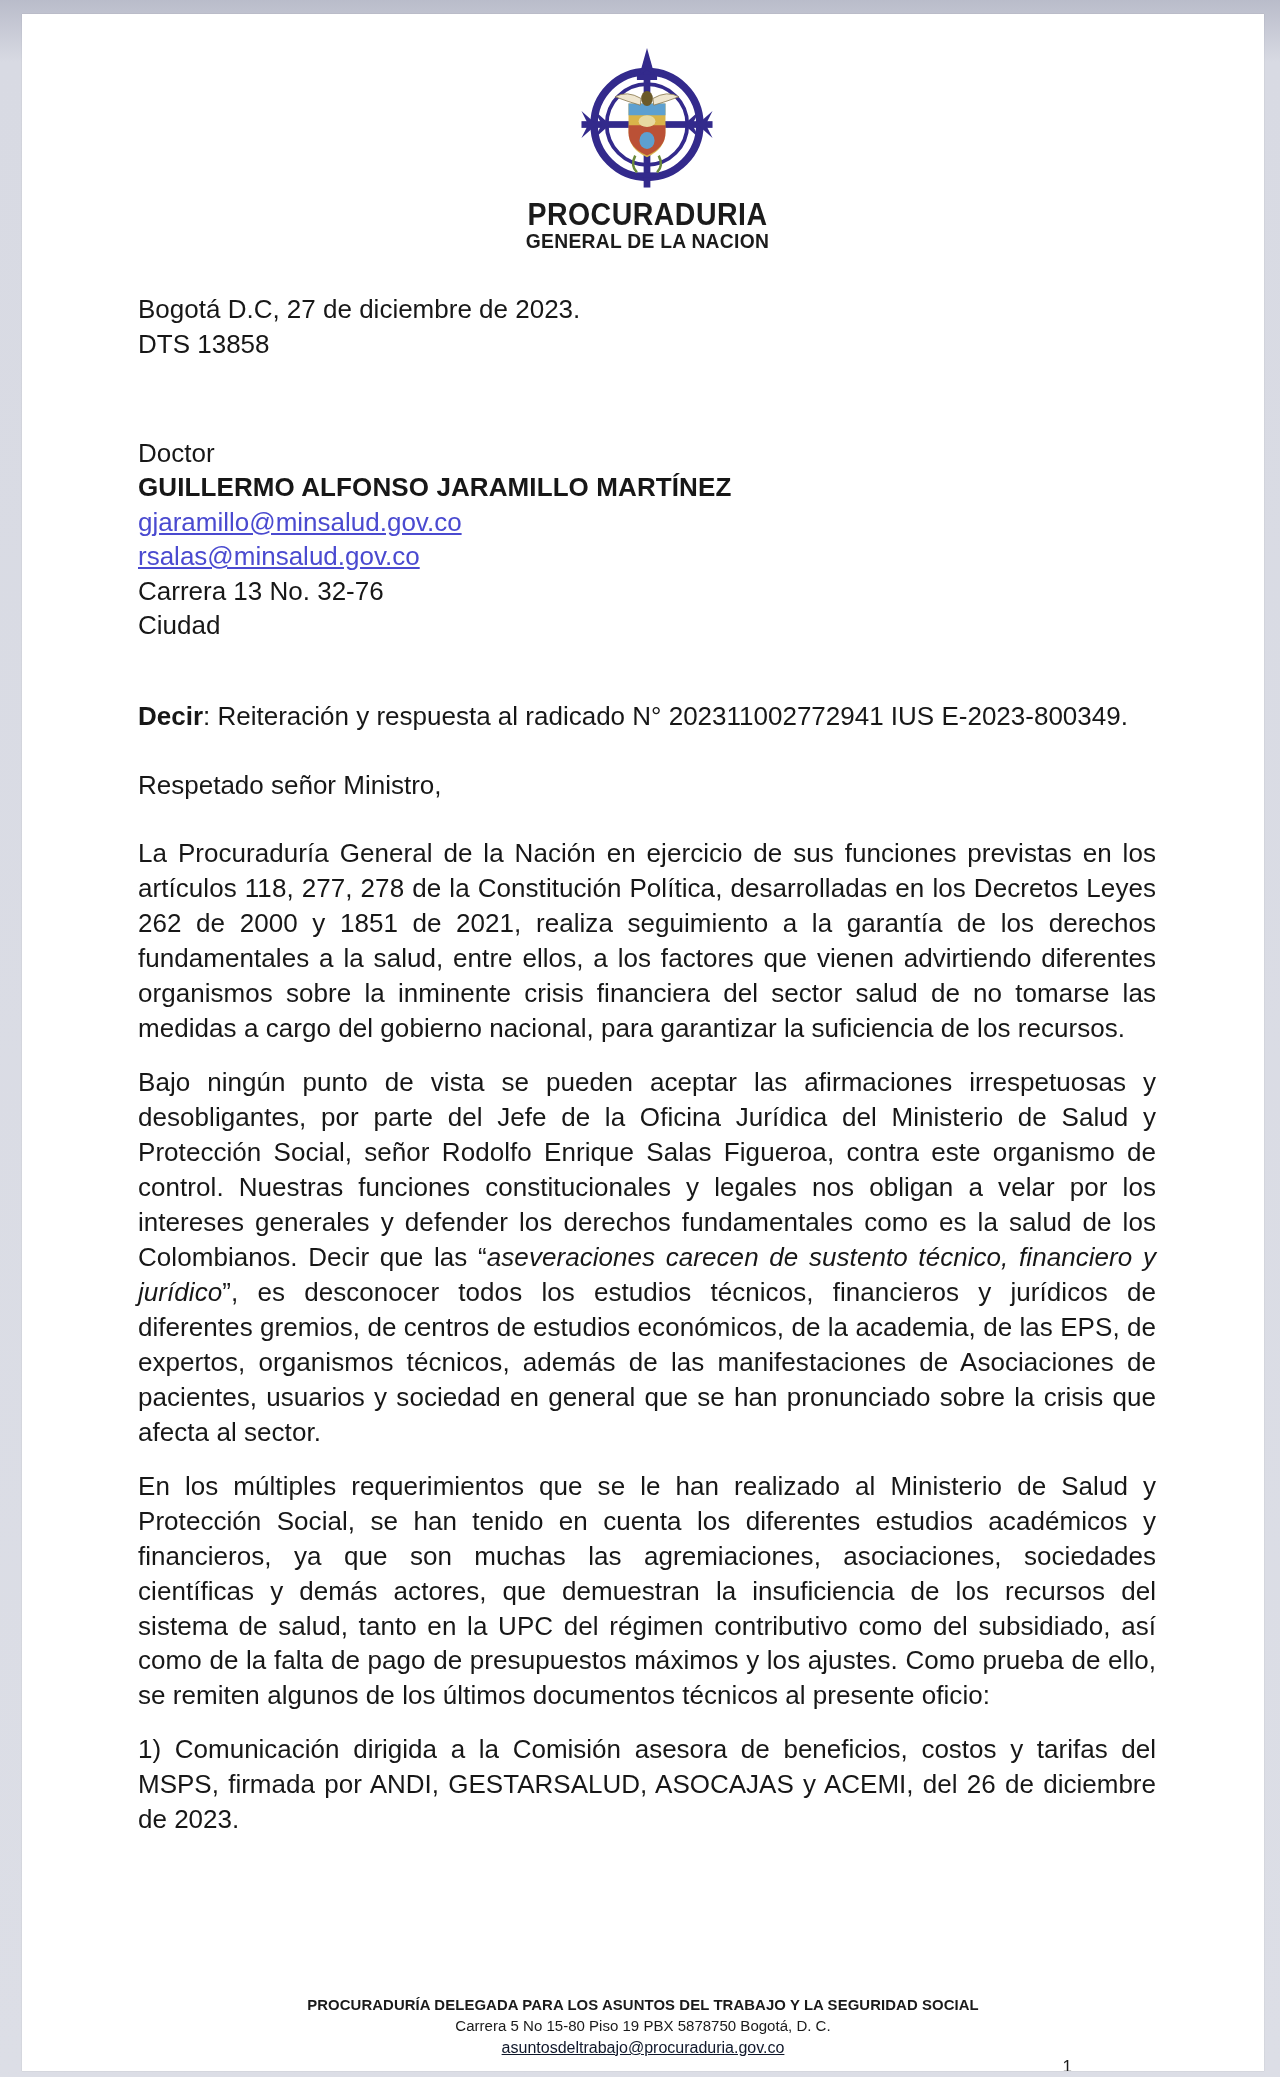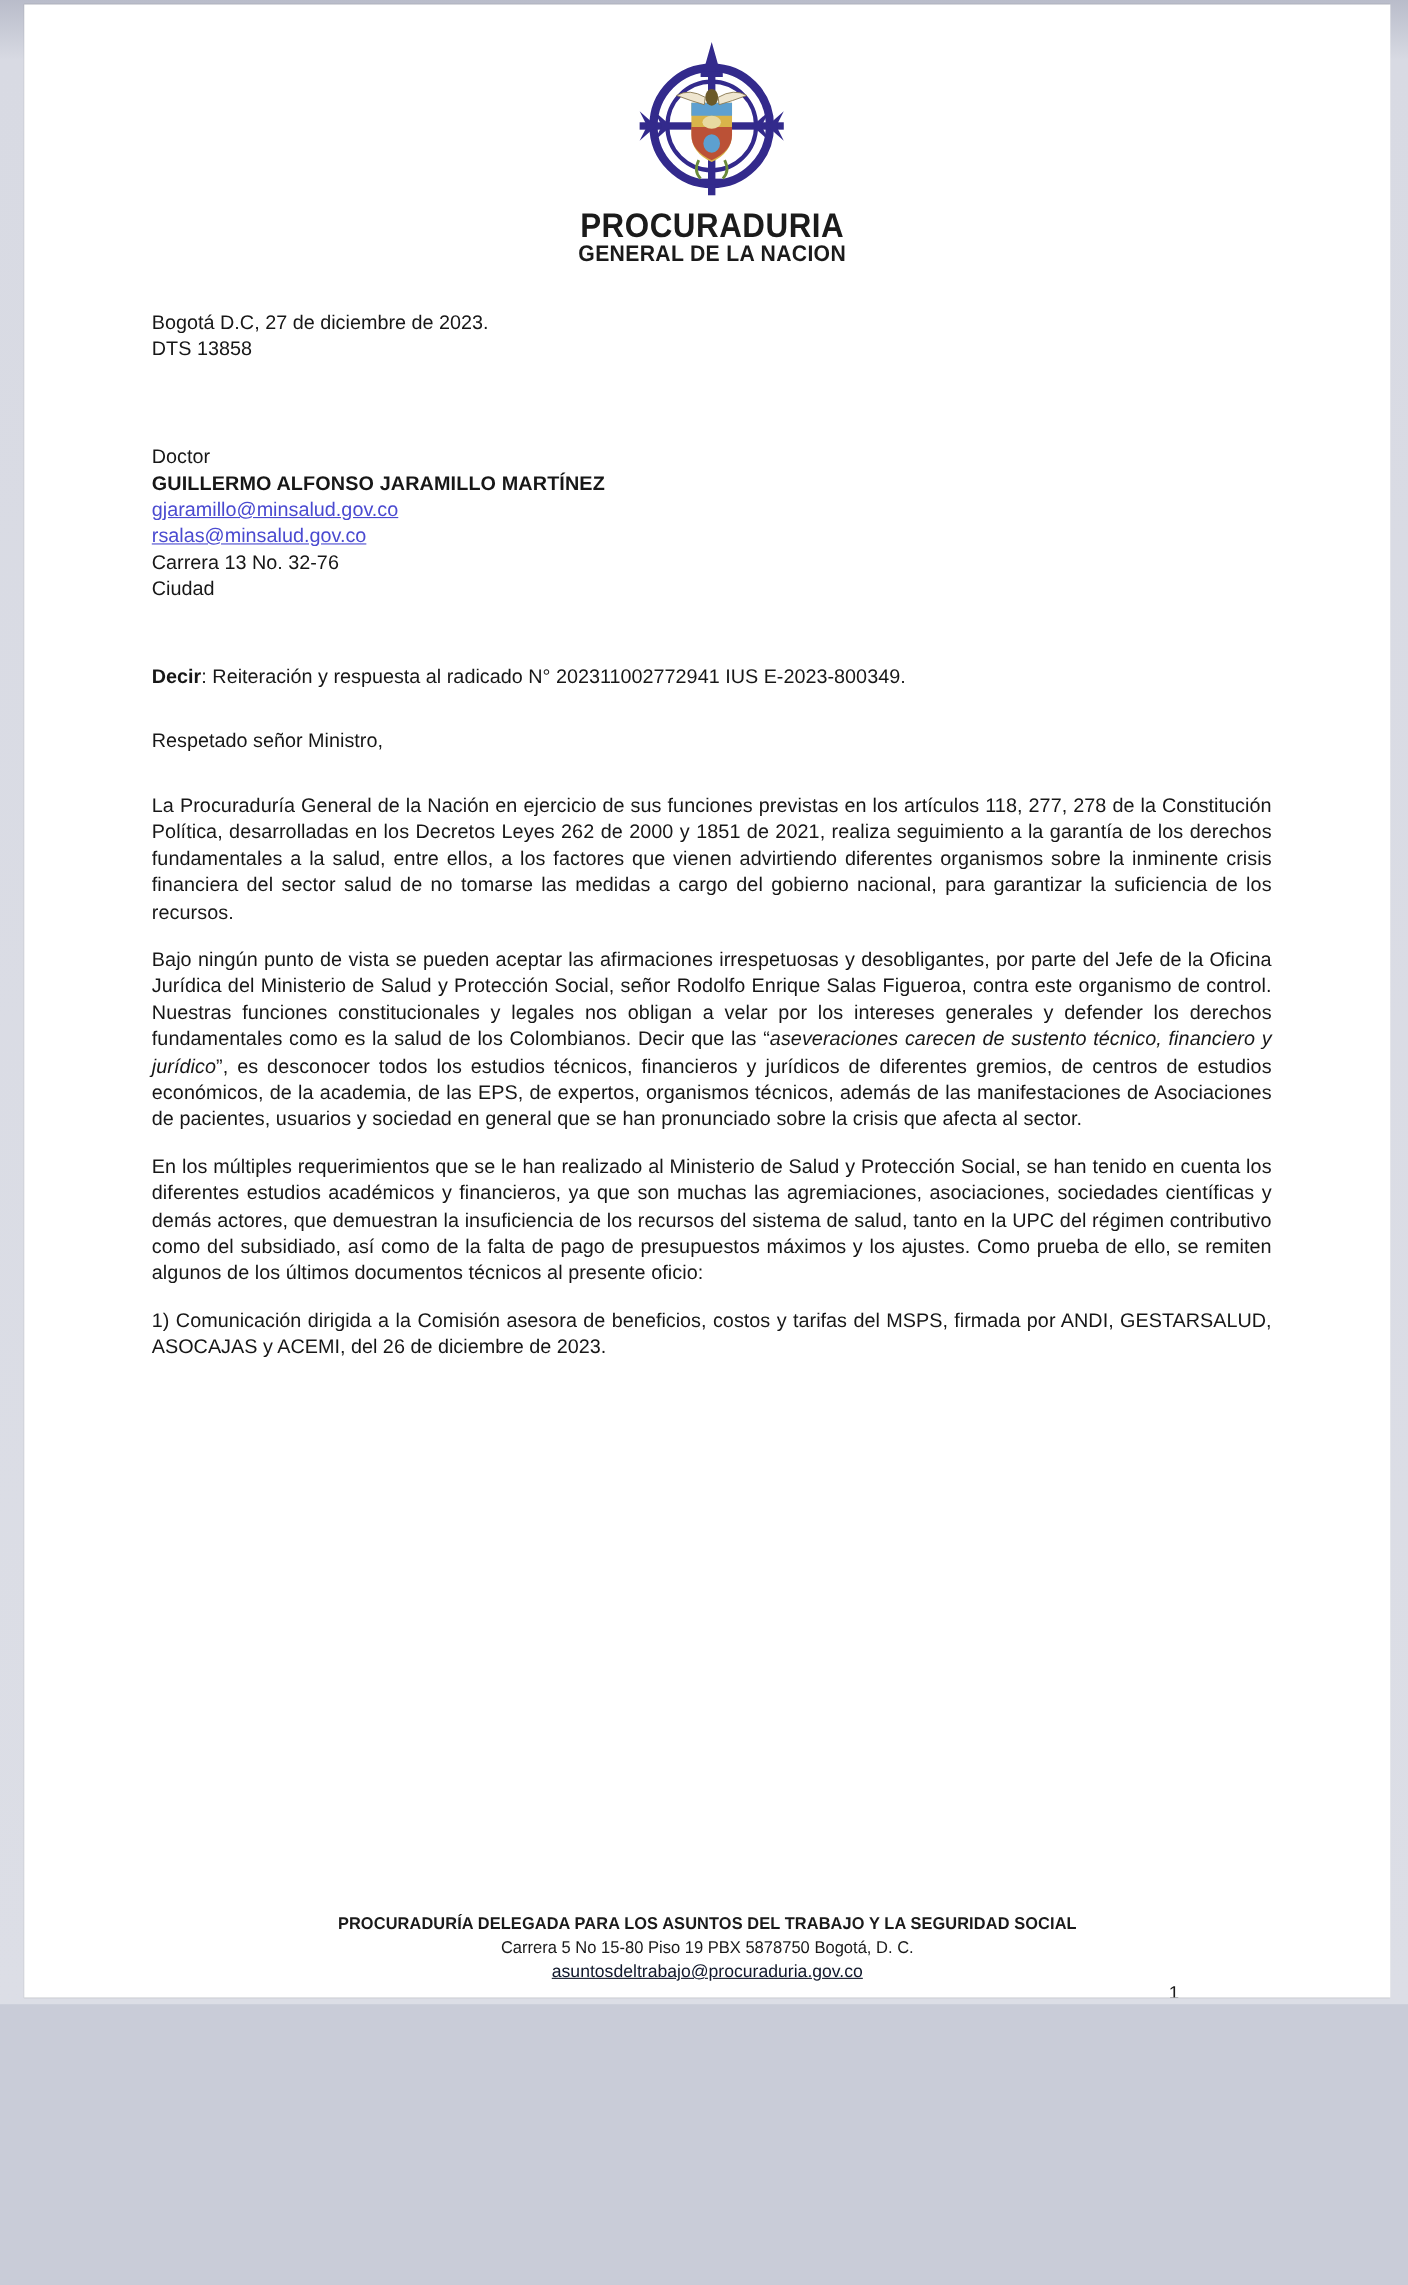--- a/index.html
+++ b/index.html
@@ -12,24 +12,24 @@
     width: 1280px;
     height: 2077px;
     overflow: hidden;
     font-family: "Liberation Sans", sans-serif;
   }
 
   
   .page-frame {
     position: relative;
     width: 1280px;
-    height: 1822px;
+    height: 2077px;
     background: linear-gradient(180deg, #b9bcca 0%, #d8dae3 3%, #dcdee6 100%);
     box-sizing: border-box;
-    padding: 4px 16px 6px 22px;
+    padding: 14px 16px 6px 22px;
   }
 
   .page {
     position: relative;
     width: 100%;
     height: 100%;
     background: #ffffff;
     box-sizing: border-box;
     padding: 0;
     overflow: hidden;
@@ -76,21 +76,21 @@
     font-size: 20.5px;
     letter-spacing: 0.3px;
     transform: scaleX(0.94);
     margin-top: 2px;
   }
 
   
   .letter {
     margin-top: 42px;
     color: #171717;
-    font-size: 18px;
+    font-size: 26px;
     line-height: 1.33;
   }
 
   .meta-line { display: block; }
   .block-gap-lg { height: 74px; }
   .block-gap-md { height: 56px; }
   .block-gap-sm { height: 34px; }
 
   .recipient-line { display: block; }
   .recipient-name {

